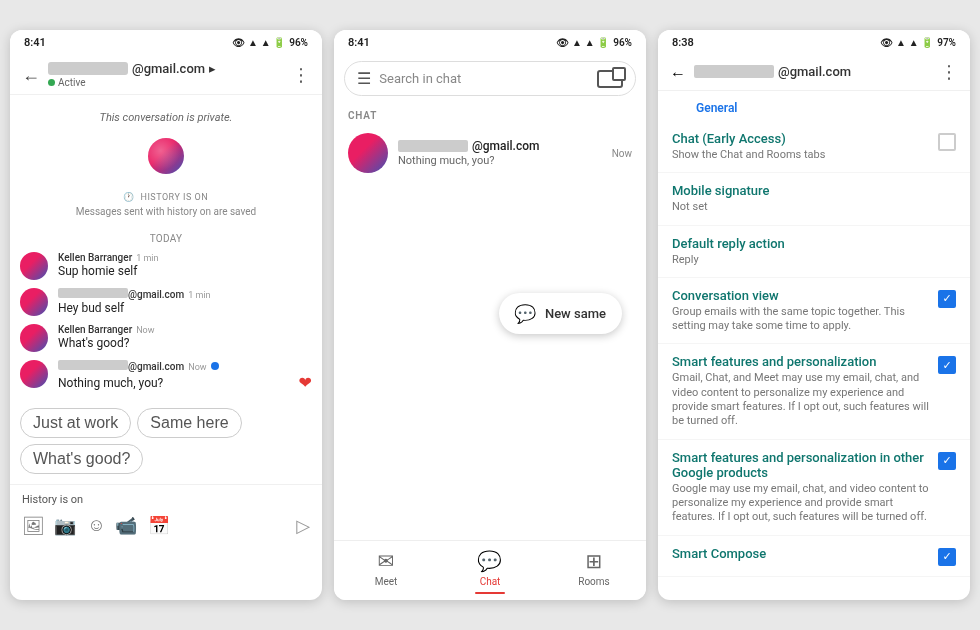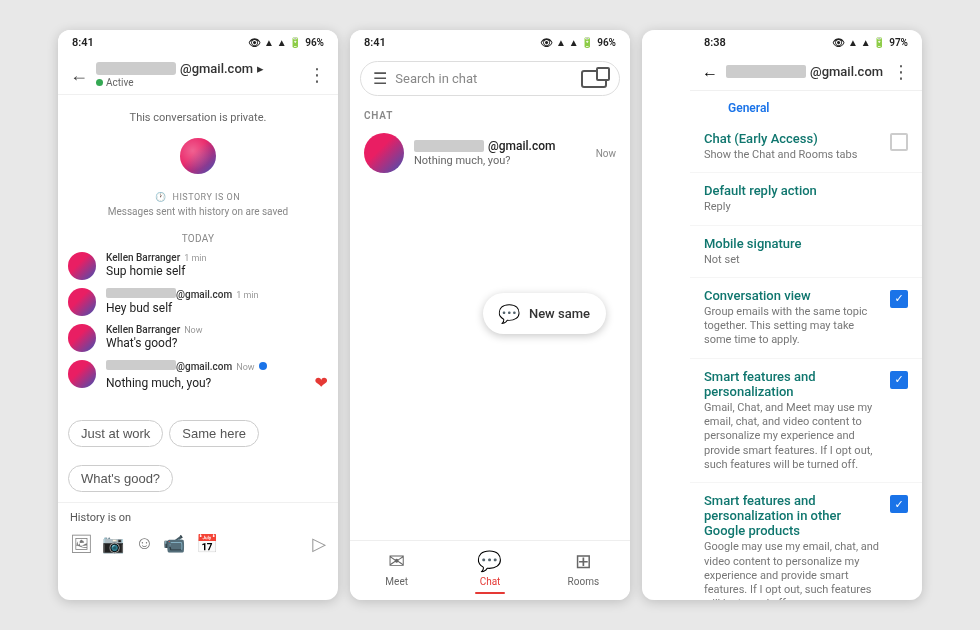--- a/index.html
+++ b/index.html
@@ -16,21 +16,21 @@
       display: flex;
       gap: 12px;
       padding: 20px;
       align-items: flex-start;
     }
     .phone-screen {
       background: #fff;
       border-radius: 12px;
       box-shadow: 0 2px 12px rgba(0,0,0,0.18);
       overflow: hidden;
-      width: 280px;
+      width: 312px;
       min-height: 570px;
     }
     
     .status-bar {
       display: flex;
       justify-content: space-between;
       align-items: center;
       padding: 6px 14px 4px;
       font-size: 11px;
       font-weight: 600;
@@ -93,20 +93,21 @@
     }
     .s1-header .more-icon {
       font-size: 18px;
       color: #555;
     }
     .s1-private {
       text-align: center;
       padding: 16px 20px 10px;
       font-size: 11px;
       color: #666;
+      font-style: italic;
     }
     .s1-avatar-center {
       display: flex;
       justify-content: center;
       padding: 4px 0 10px;
     }
     .avatar-circle {
       width: 36px; height: 36px;
       border-radius: 50%;
       background: linear-gradient(135deg, #e91e63 40%, #3f51b5 100%);
@@ -199,25 +200,24 @@
     .quick-replies {
       display: flex;
       gap: 6px;
       padding: 8px 10px 10px;
       flex-wrap: wrap;
     }
     .quick-reply-btn {
       border: 1px solid #ccc;
       border-radius: 16px;
       padding: 5px 12px;
-      font-size: 13px;
+      font-size: 16px;
       color: #555;
       background: #fff;
       cursor: pointer;
-      margin-top: 12px;
     }
     .s1-footer {
       border-top: 1px solid #f0f0f0;
       padding: 8px 12px;
     }
     .history-on-text {
       font-size: 11px;
       color: #555;
       margin-bottom: 8px;
     }
@@ -580,21 +580,21 @@
           <div class="nav-underline"></div>
         </div>
         <div class="nav-item">
           <span class="nav-icon">⊞</span>
           <span>Rooms</span>
         </div>
       </div>
     </div>
   </div>
 
-  <div class="phone-screen" style="overflow-y: auto; max-height: 570px; padding-left: 48px;">
+  <div class="phone-screen" style="overflow-y: auto; max-height: 570px;">
 
     <div class="status-bar">
       <span>8:38</span>
       <div class="status-icons">
         <span>👁</span>
         <span>▲</span>
         <span>▲</span>
         <span>🔋</span>
         <span>97%</span>
       </div>
@@ -614,28 +614,28 @@
     <div>
       <div class="settings-item">
         <div class="settings-item-text">
           <div class="settings-item-title">Chat (Early Access)</div>
           <div class="settings-item-sub">Show the Chat and Rooms tabs</div>
         </div>
         <div class="checkbox"></div>
       </div>
       <div class="settings-item">
         <div class="settings-item-text">
+          <div class="settings-item-title">Mobile signature</div>
+          <div class="settings-item-sub">Not set</div>
+        </div>
+      </div>
+      <div class="settings-item">
+        <div class="settings-item-text">
           <div class="settings-item-title">Default reply action</div>
           <div class="settings-item-sub">Reply</div>
-        </div>
-      </div>
-      <div class="settings-item">
-        <div class="settings-item-text">
-          <div class="settings-item-title">Mobile signature</div>
-          <div class="settings-item-sub">Not set</div>
         </div>
       </div>
       <div class="settings-item">
         <div class="settings-item-text">
           <div class="settings-item-title">Conversation view</div>
           <div class="settings-item-sub">Group emails with the same topic together. This setting may take some time to apply.</div>
         </div>
         <div class="checkbox checked">✓</div>
       </div>
       <div class="settings-item">

